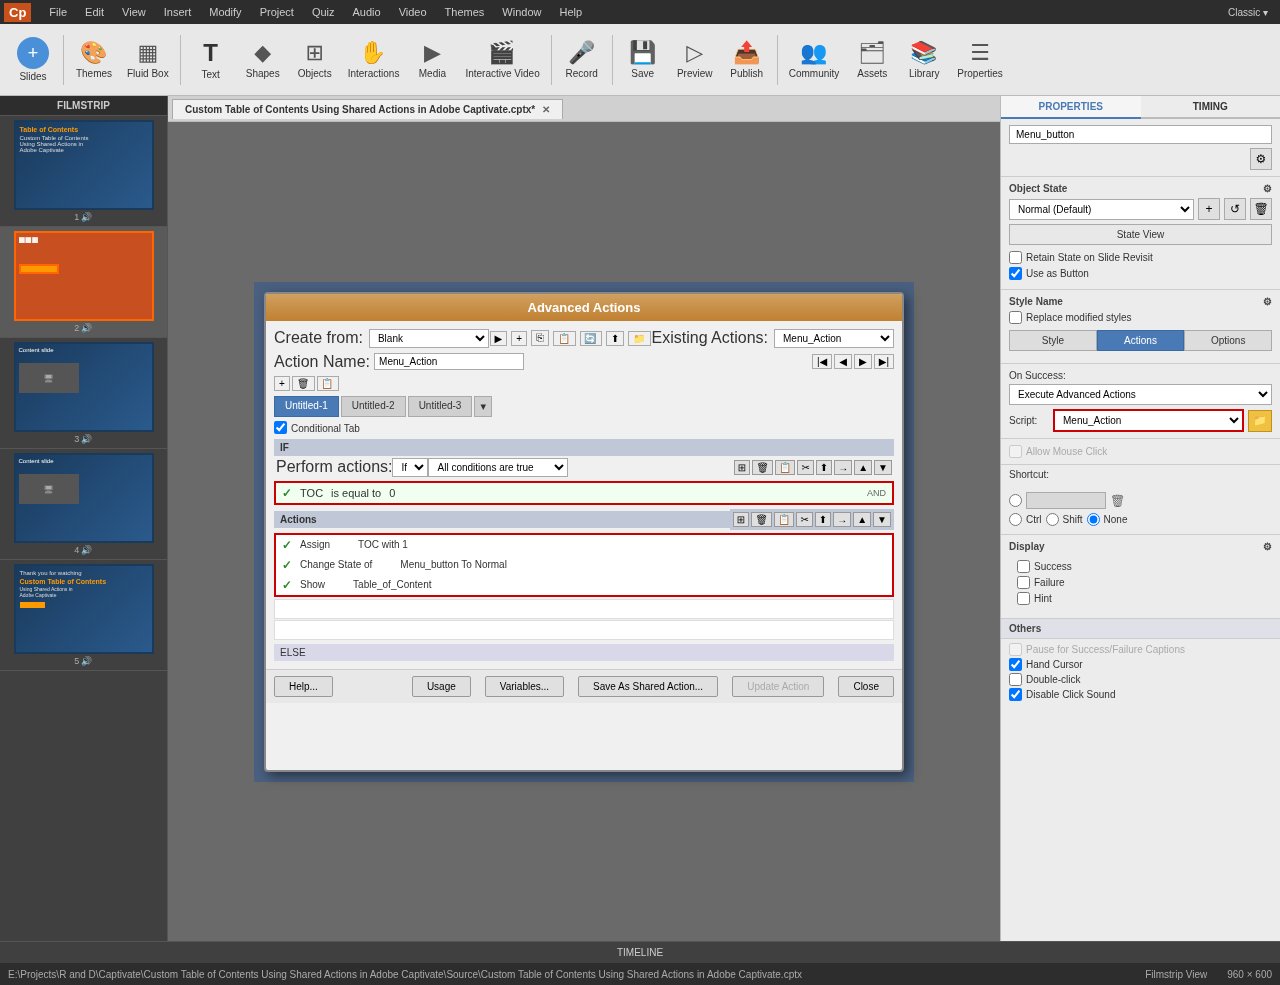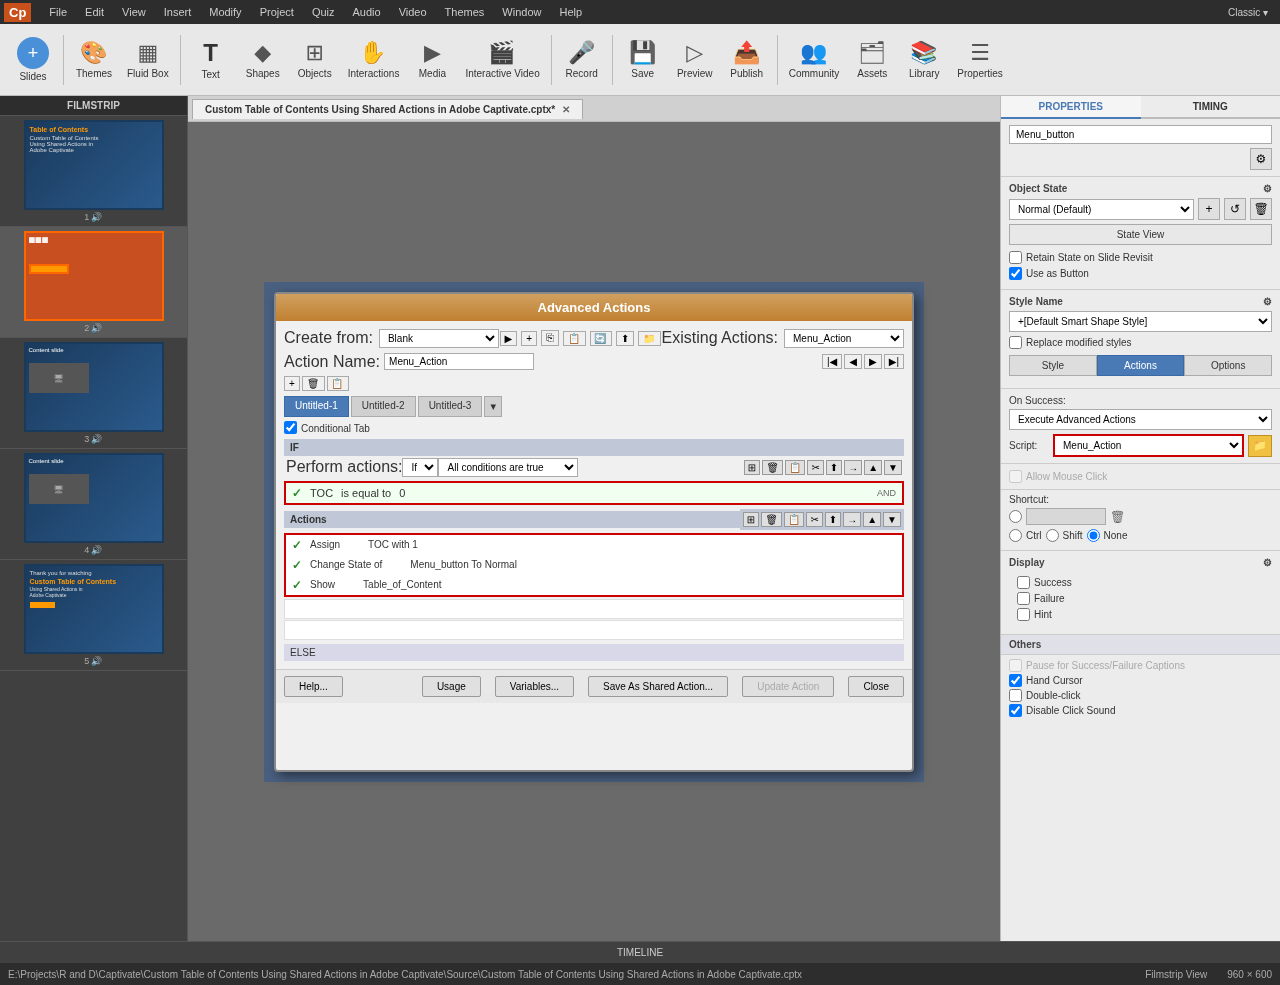--- a/index.html
+++ b/index.html
@@ -15,21 +15,21 @@
     .tool-group { display: flex; flex-direction: column; align-items: center; justify-content: center; padding: 2px 6px; cursor: pointer; min-width: 50px; height: 64px; border-radius: 3px; }
     .tool-icon { font-size: 22px; color: #555; margin-bottom: 2px; }
     .tool-label { font-size: 10px; color: #333; text-align: center; }
     .tool-sep { width: 1px; background: #bbb; height: 50px; margin: 0 3px; }
     .tool-btn-add { background: #4a90d9; border-radius: 50%; width: 32px; height: 32px; display: flex; align-items: center; justify-content: center; color: white; font-size: 18px; margin-bottom: 2px; }
 
     
     .main-layout { display: flex; height: calc(985px - 24px - 72px - 22px - 22px); }
 
     
-    .filmstrip { width: 188px; background: #404040; border-right: 1px solid #555; overflow-y: auto; display: flex; flex-direction: column; }
+    .filmstrip { width: 168px; background: #404040; border-right: 1px solid #555; overflow-y: auto; display: flex; flex-direction: column; }
     .filmstrip-header { background: #2d2d2d; color: #ccc; text-align: center; padding: 4px; font-size: 10px; font-weight: bold; border-bottom: 1px solid #555; }
     .filmstrip-item { padding: 4px; cursor: pointer; border-bottom: 1px solid #555; display: flex; flex-direction: column; align-items: center; }
     .filmstrip-item.active { background: #5a5a5a; }
     .filmstrip-thumb { width: 140px; height: 90px; background: #1a3a5c; border: 2px solid transparent; position: relative; overflow: hidden; }
     .filmstrip-item.active .filmstrip-thumb { border-color: #ff6600; }
     .filmstrip-num { color: #aaa; font-size: 9px; margin-top: 2px; }
     .thumb-placeholder { background: linear-gradient(135deg, #1a3a5c 0%, #2a5a8c 100%); width: 100%; height: 100%; display: flex; flex-direction: column; padding: 4px; }
 
     
     .content-area { flex: 1; display: flex; flex-direction: column; background: #5a5a5a; overflow: hidden; }
@@ -90,21 +90,21 @@
 
     .on-success-label { font-size: 10px; color: #333; margin-bottom: 3px; }
     .on-success-select { width: 100%; padding: 3px 4px; font-size: 10px; border: 1px solid #aaa; background: #fff; margin-bottom: 4px; }
     .script-row { display: flex; align-items: center; gap: 4px; }
     .script-label { font-size: 10px; color: #333; min-width: 40px; }
     .script-select { flex: 1; padding: 3px 4px; font-size: 10px; border: 2px solid #cc0000; background: #fff; }
     .script-folder-btn { width: 24px; height: 22px; background: #f0c040; border: 1px solid #c09020; cursor: pointer; display: flex; align-items: center; justify-content: center; font-size: 11px; }
 
     .allow-mouse-row { display: flex; align-items: center; gap: 4px; font-size: 10px; color: #aaa; }
     .shortcut-section { padding: 4px 8px; }
-    .shortcut-label { font-size: 10px; color: #333; margin-bottom: 3px; }
+    .shortcut-label { font-size: 10px; color: #333; margin-bottom: 12px; }
     .shortcut-radios { display: flex; align-items: center; gap: 4px; font-size: 10px; margin-bottom: 4px; }
     .shortcut-input { padding: 2px 4px; font-size: 10px; border: 1px solid #aaa; background: #d8d8d8; width: 80px; }
     .shortcut-del { font-size: 12px; color: #666; cursor: pointer; }
 
     .display-section {}
     .display-items { padding: 4px 8px; }
 
     .others-section {}
     .others-title { font-size: 10px; font-weight: bold; color: #444; padding: 4px 8px; background: #e0e0e8; border-bottom: 1px solid #ccc; }
     .others-items { padding: 4px 8px; }
@@ -471,23 +471,20 @@
           <span>Use as Button</span>
         </div>
       </div>
     </div>
 
     <div class="panel-section">
       <div class="panel-section-title">
         <span>Style Name</span>
         <span style="cursor:pointer;">⚙</span>
       </div>
-      <select class="style-name-select">
-        <option>+[Default Smart Shape Style]</option>
-      </select>
       <div class="checkbox-row">
         <input type="checkbox" style="">
         <span>Replace modified styles</span>
       </div>
       
       <div class="style-tabs" style="margin-top:6px;">
         <div class="style-tab">Style</div>
         <div class="style-tab active">Actions</div>
         <div class="style-tab">Options</div>
       </div>

